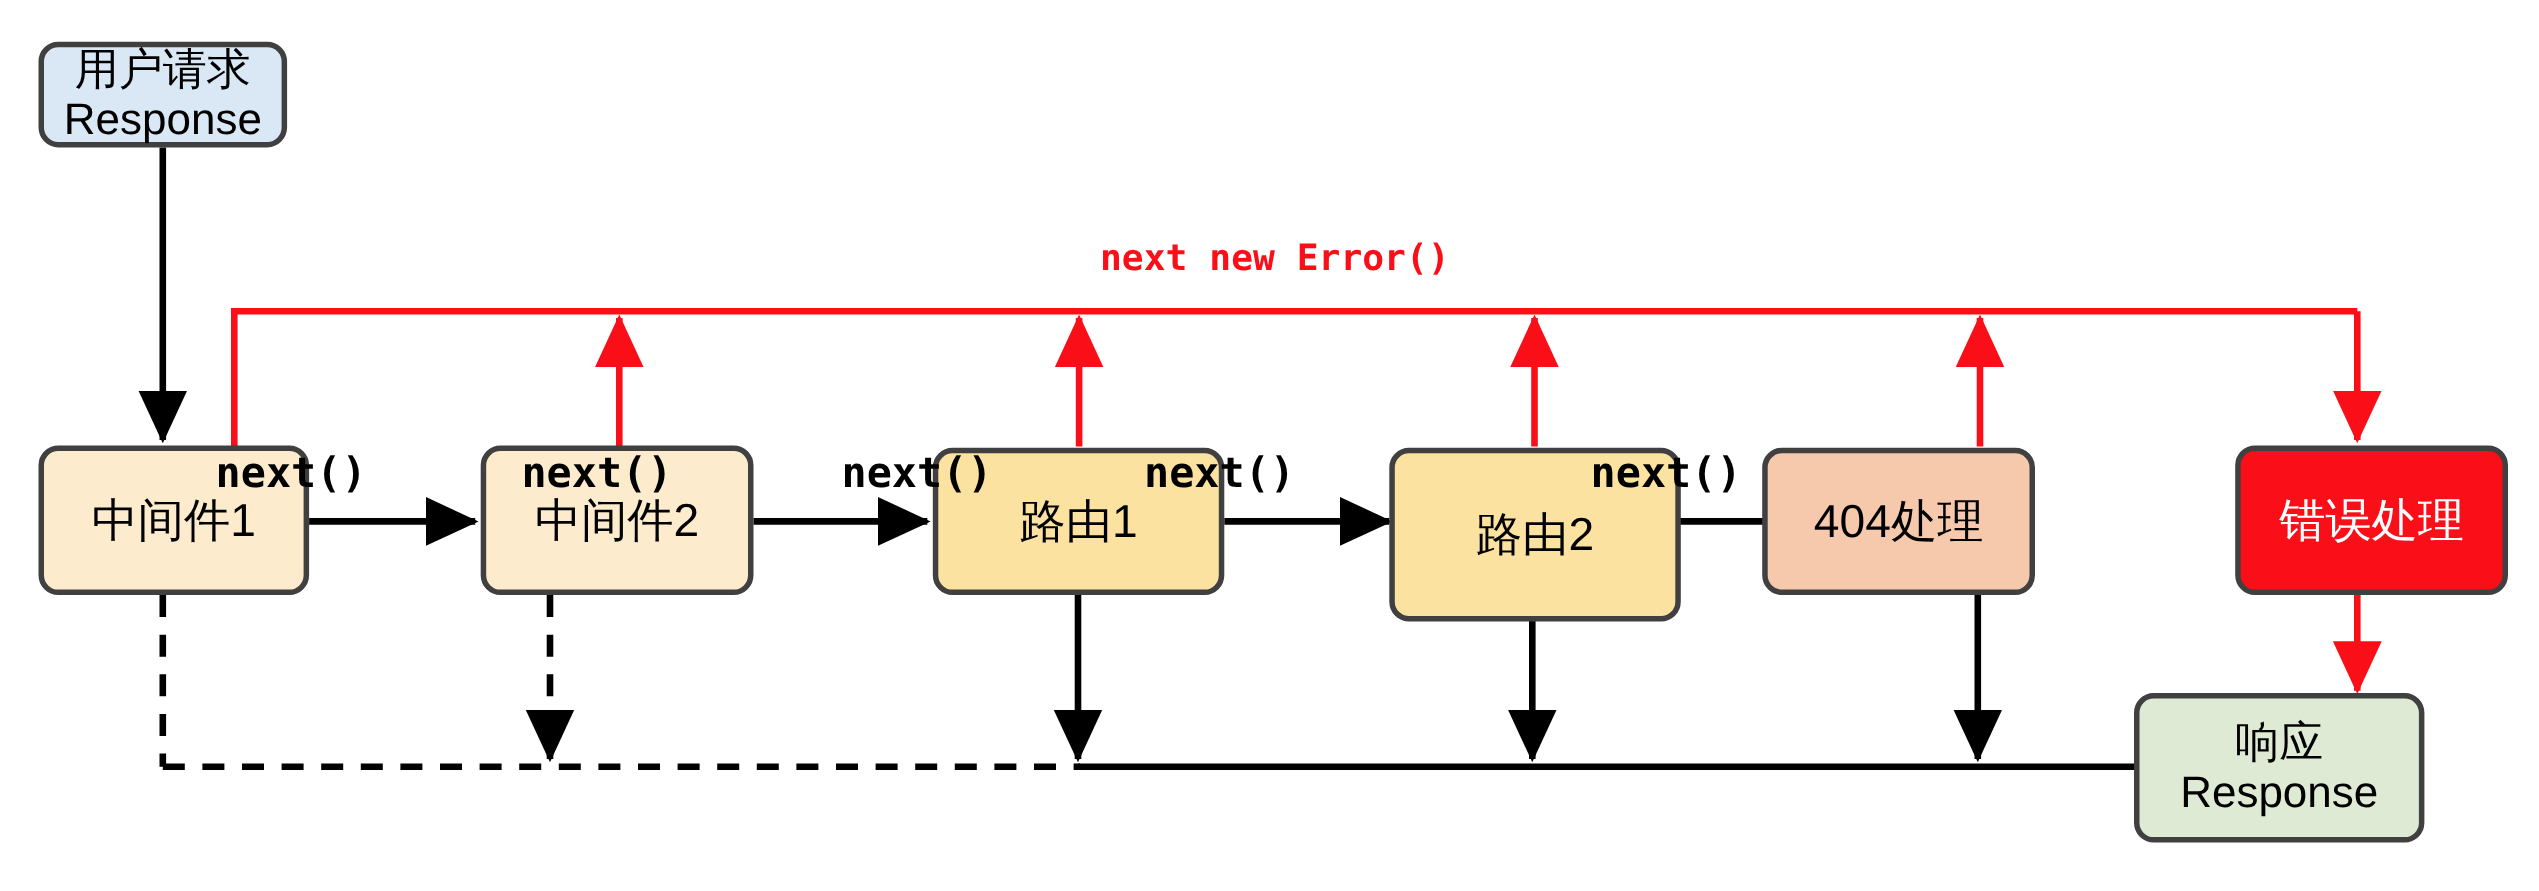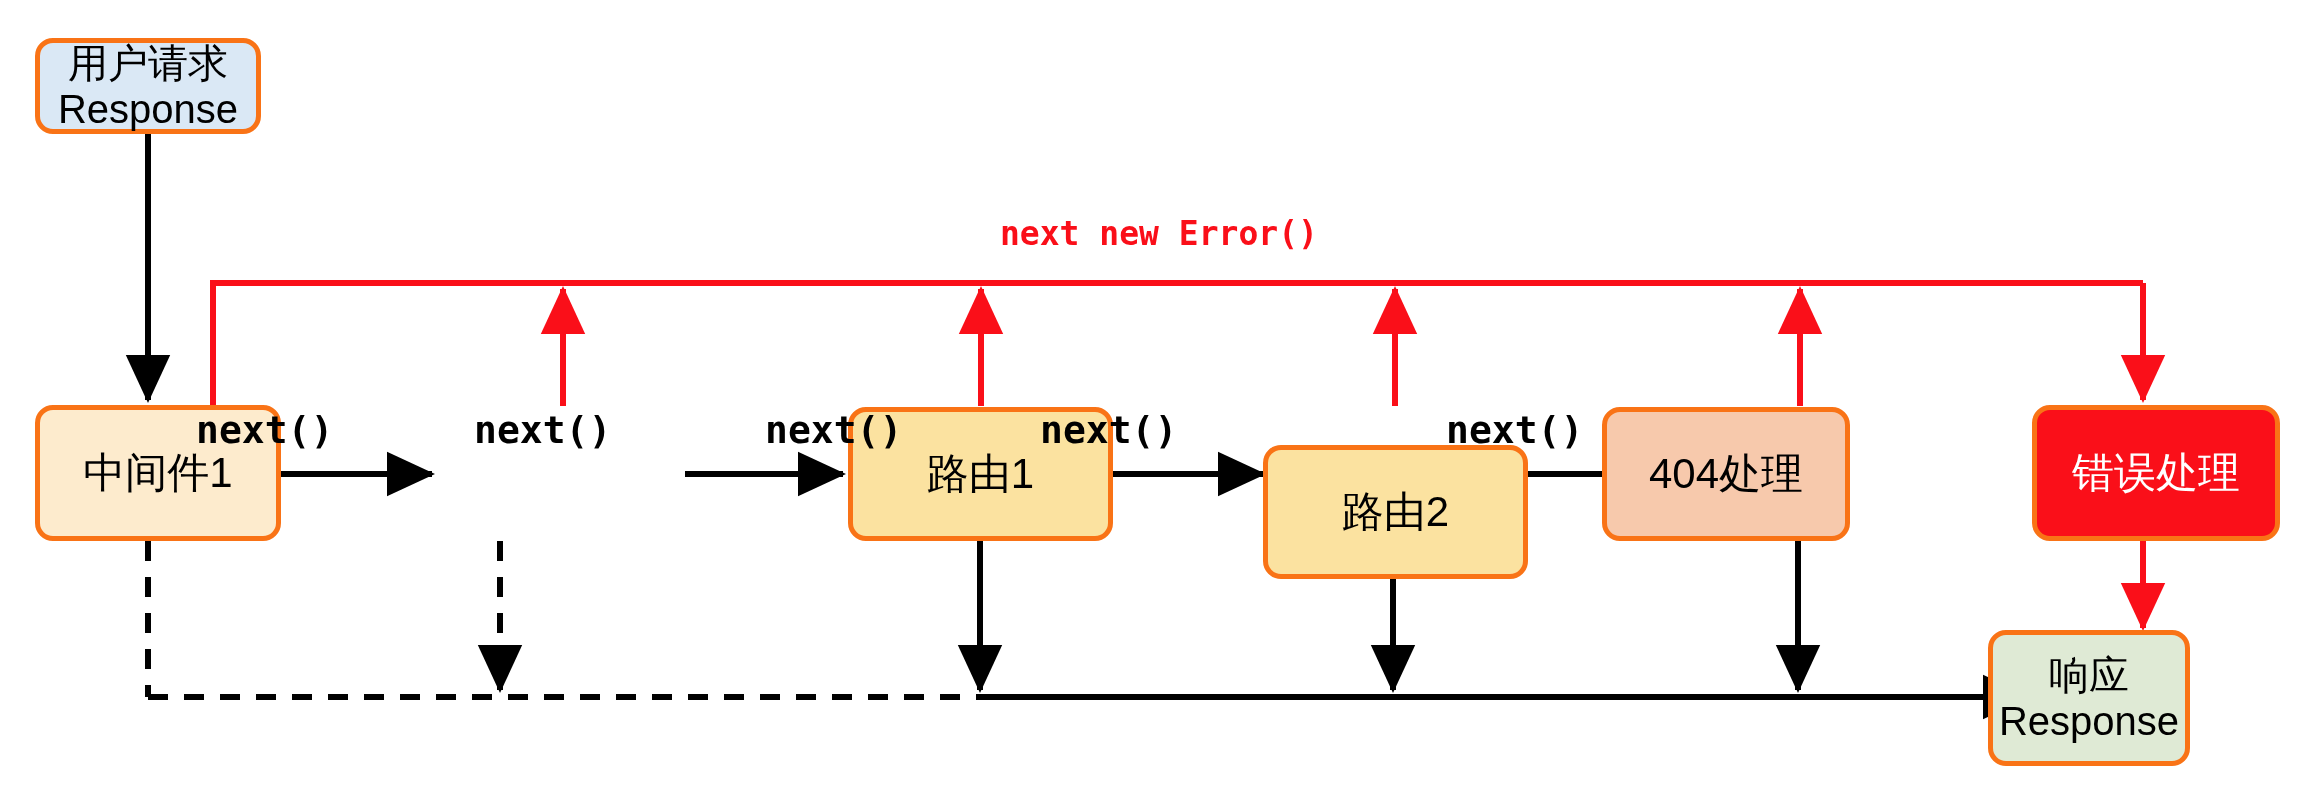--- a/index.html
+++ b/index.html
@@ -20,21 +20,21 @@
   svg.layer {
     position: absolute;
     left: 0;
     top: 0;
     width: 2308px;
     height: 810px;
   }
   .node {
     position: absolute;
     box-sizing: border-box;
-    border: 5px solid #f97316;
+    border: 5px solid #404040;
     border-radius: 18px;
     display: flex;
     flex-direction: column;
     align-items: center;
     justify-content: center;
     text-align: center;
     line-height: 1.15;
     color: #000000;
     z-index: 3;
   }
@@ -115,38 +115,41 @@
 
   <div class="node n-request" style="left:35px; top:38px; width:226px; height:96px;">
     <span class="line1 node-title-cn">用户请求</span>
     <span class="line2 node-title-en">Response</span>
   </div>
 
   <div class="node n-mw" style="left:35px; top:405px; width:246px; height:136px;">
     <span class="node-single">中间件1</span>
   </div>
 
+  <div class="node n-mw" style="left:437px; top:405px; width:248px; height:136px;">
+    <span class="node-single">中间件2</span>
+  </div>
 
   <div class="node n-route" style="left:848px; top:407px; width:265px; height:134px;">
     <span class="node-single">路由1</span>
   </div>
 
-  <div class="node n-route" style="left:1263px; top:407px; width:265px; height:134px;margin-top:38px;">
+  <div class="node n-route" style="left:1263px; top:407px; width:265px; height:158px;">
     <span class="node-single">路由2</span>
   </div>
 
   <div class="node n-404" style="left:1602px; top:407px; width:248px; height:134px;">
     <span class="node-single">404处理</span>
   </div>
 
   <div class="node n-error" style="left:2032px; top:405px; width:248px; height:136px;">
     <span class="node-single">错误处理</span>
   </div>
 
-  <div class="node n-response" style="left:1988px; top:630px; width:202px; height:136px;">
+  <div class="node n-response" style="left:1940px; top:630px; width:264px; height:136px;">
     <span class="line1 node-title-cn">响应</span>
     <span class="line2 node-title-en">Response</span>
   </div>
 
   <div class="edge-label" style="left:196px; top:408px;">next()</div>
   <div class="edge-label" style="left:474px; top:408px;">next()</div>
   <div class="edge-label" style="left:765px; top:408px;">next()</div>
   <div class="edge-label" style="left:1040px; top:408px;">next()</div>
   <div class="edge-label" style="left:1446px; top:408px;">next()</div>
 

